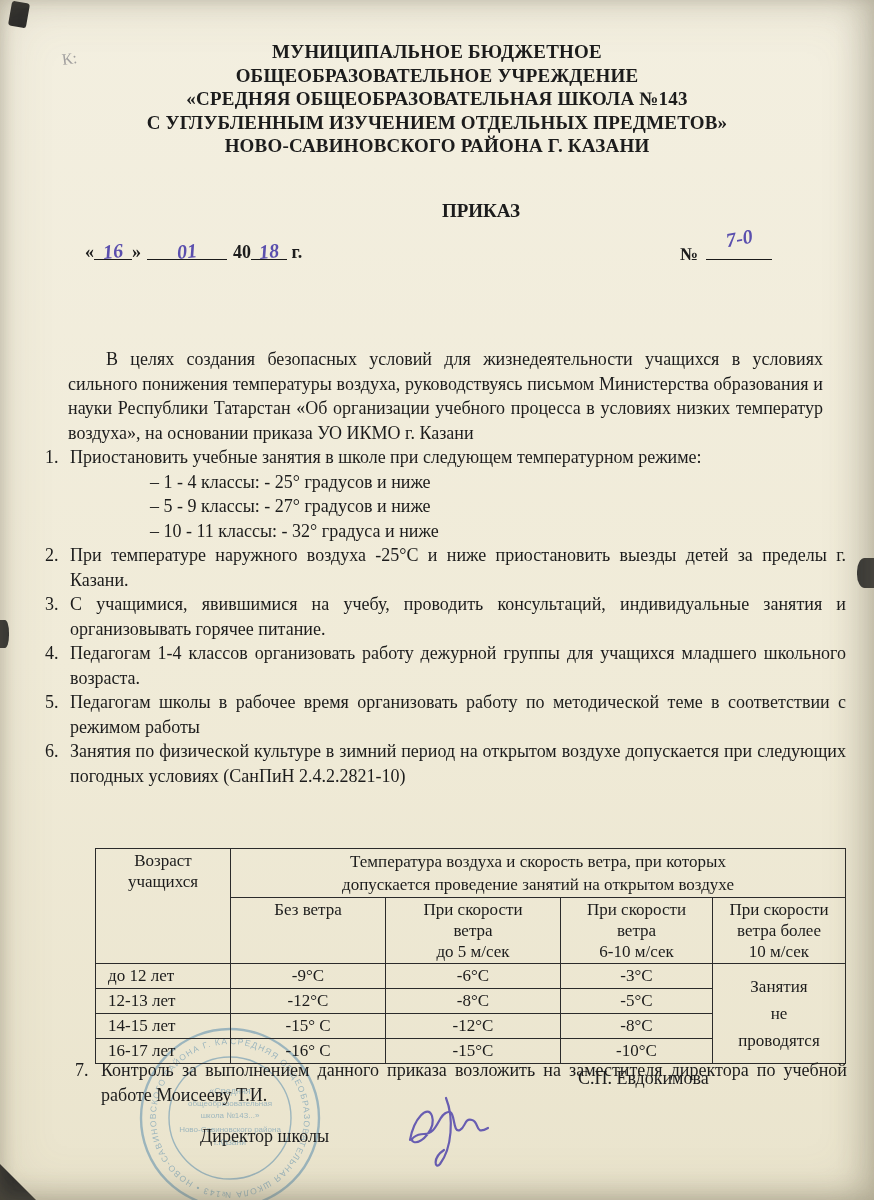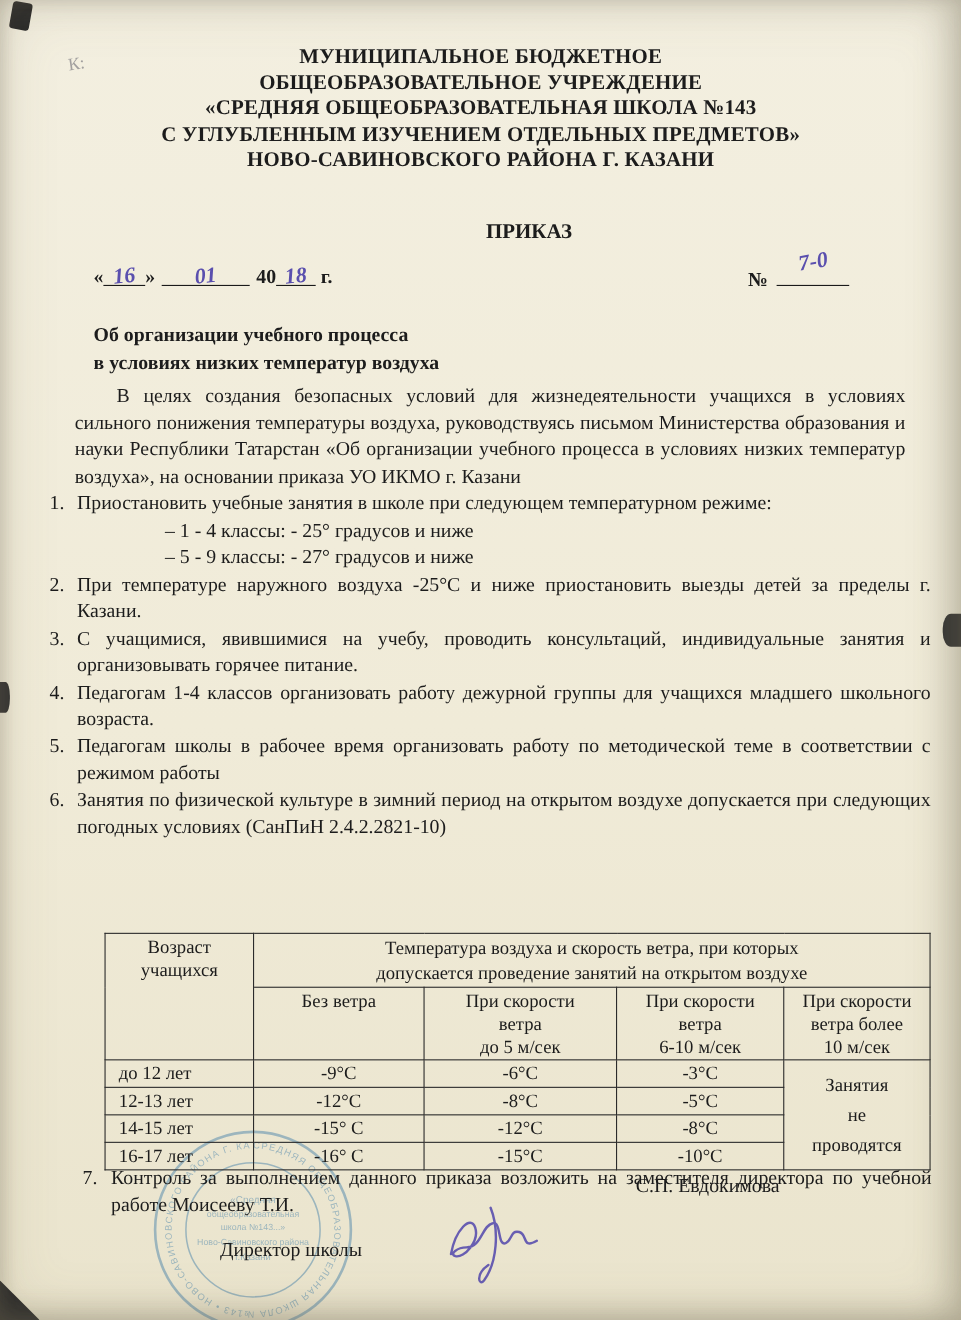--- a/index.html
+++ b/index.html
@@ -107,34 +107,31 @@
 
   <div class="date-row">
     <div class="date-left">
       <span>«</span><span class="blank day"><span class="hw">16</span></span><span>»</span><span class="blank month"><span class="hw">01</span></span><span>40</span><span class="blank year"><span class="hw">18</span></span> <span>г.</span>
     </div>
     <div class="date-right">
       <span>№</span><span class="blank num-blank"></span><span class="hw hw-num">7-0</span>
     </div>
   </div>
 
-  <div class="subject">
-    <div>Об организации учебного процесса</div>
-    <div>в условиях низких температур воздуха</div>
-  </div>
 
   <div class="flow">
     <p class="preamble">В целях создания безопасных условий для жизнедеятельности учащихся в условиях сильного понижения температуры воздуха, руководствуясь письмом Министерства образования и науки Республики Татарстан «Об организации учебного процесса в условиях низких температур воздуха», на основании приказа УО ИКМО г. Казани</p>
 
     <div class="item">
       <span class="num">1.</span>
       <span class="txt">Приостановить учебные занятия в школе при следующем температурном режиме:</span>
     </div>
     <div class="subline">–  1 - 4 классы: - 25° градусов и ниже</div>
     <div class="subline">–  5 - 9 классы: - 27° градусов и ниже</div>
+    <div class="subline">–  10 - 11 классы: - 32° градуса и ниже</div>
 
     <div class="item">
       <span class="num">2.</span>
       <span class="txt">При температуре наружного воздуха -25°С и ниже приостановить выезды детей за пределы г. Казани.</span>
     </div>
     <div class="item">
       <span class="num">3.</span>
       <span class="txt">С учащимися, явившимися на учебу, проводить консультаций, индивидуальные занятия и организовывать горячее питание.</span>
     </div>
     <div class="item">

